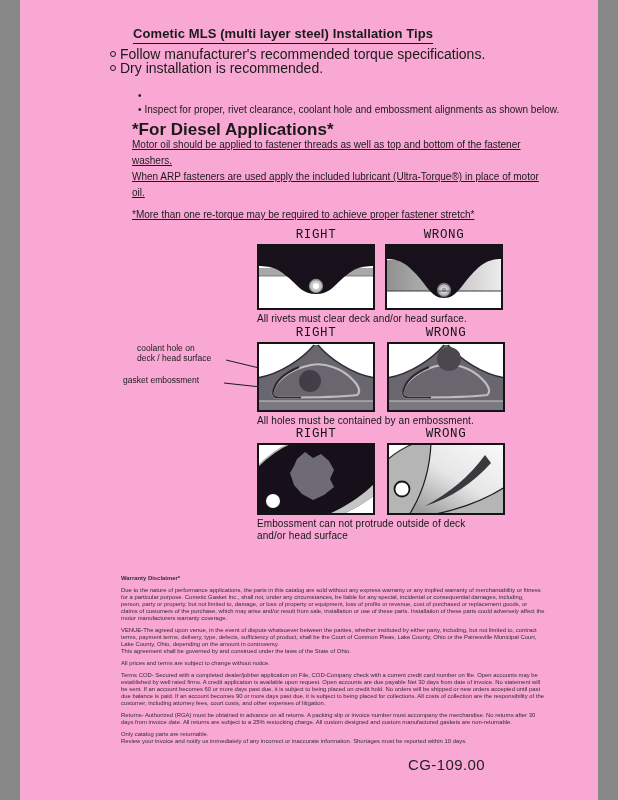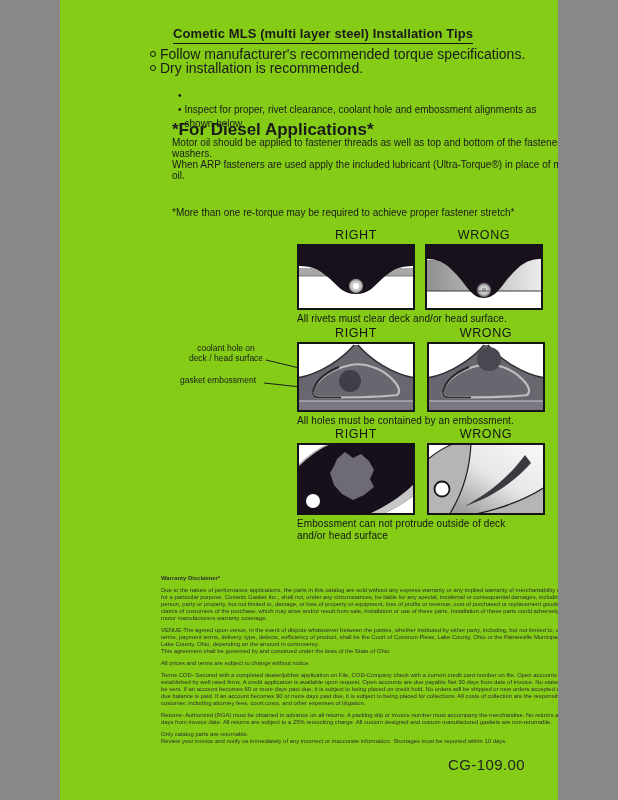--- a/index.html
+++ b/index.html
@@ -1,43 +1,43 @@
 <!DOCTYPE html>
 <html><head>
 <meta charset="utf-8">
 <style>
   html,body{margin:0;padding:0;background:#888;}
   .page{
-    position:relative;width:498px;height:800px;background:#84cc16;
+    position:relative;width:578px;height:800px;background:#f9a8d4;
     font-family:"Liberation Sans",sans-serif;color:#1a1a1a;overflow:hidden;
     margin:0 auto;
   }
   .abs{position:absolute;}
   .preline{white-space:pre-line;}
   
   .title{left:113px;top:26px;font-size:13px;font-weight:bold;border-bottom:1.6px solid #111;padding-bottom:2px;letter-spacing:.1px;}
   
   .bullets{left:90px;top:47px;font-size:14px;line-height:14px;}
   .b-line{display:flex;align-items:baseline;}
   .o-bullet{width:4px;height:4px;border:1px solid #1a1a1a;border-radius:50%;display:inline-block;margin-right:4px;flex:0 0 auto;position:relative;top:-2px;}
   .subs{left:118px;top:89px;font-size:10px;line-height:14px;}
   .s-line{display:flex;align-items:baseline;}
   .dot{margin-right:3px;font-size:10px;}
   
   .diesel-h{left:112px;top:120px;font-size:17px;font-weight:bold;}
-  .para{left:112px;font-size:10px;line-height:11px;width:420px;}
+  .para{left:112px;font-size:10px;line-height:16px;width:420px;text-decoration:underline;}
   .p1{top:137px;}
   .p2{top:168px;}
   .note{top:207px;}
   
-  .dg-label{width:118px;text-align:center;font-size:12.5px;letter-spacing:.6px;color:#151515;}
+  .dg-label{width:118px;text-align:center;font-size:12.5px;letter-spacing:.6px;color:#151515;font-family:Liberation Mono, monospace;}
   .dg-box{width:118px;}
   .dg-box svg{display:block;}
   .caption{font-size:10px;color:#151515;letter-spacing:.1px;}
-  .callout{font-size:8.5px;line-height:10px;color:#1a1a1a;text-align:center;}
+  .callout{font-size:8.5px;line-height:10px;color:#1a1a1a;text-align:left;}
   
   .legal{left:101px;top:575px;width:424px;font-size:5.9px;line-height:7px;color:#2e2e2e;}
   .legal .lh{font-weight:bold;margin-bottom:5px;}
   .legal p{margin:0 0 5px 0;}
   .legal p.tight{margin-bottom:0;}
   
   .code{left:388px;top:756px;font-size:15px;letter-spacing:.4px;color:#222;}
 </style>
 </head>
 <body>

